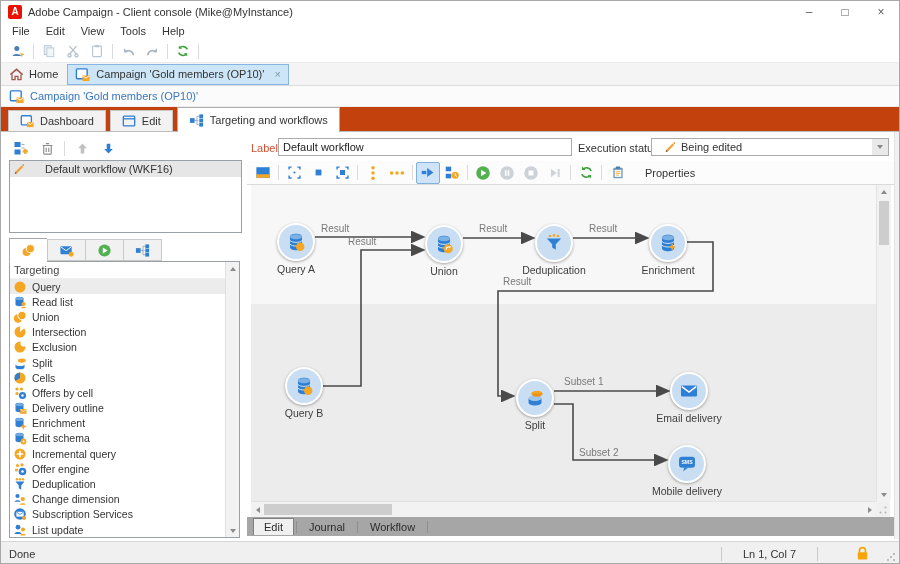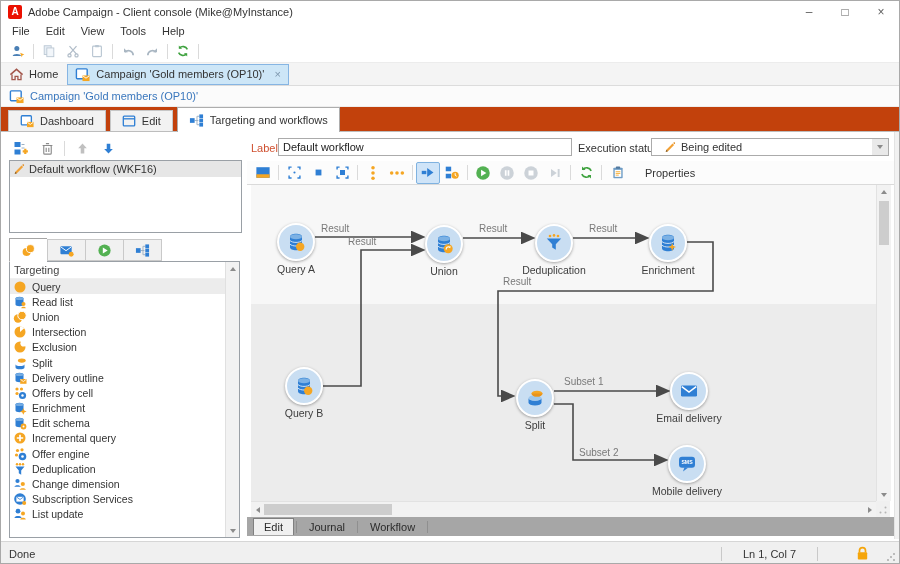--- a/index.html
+++ b/index.html
@@ -26,21 +26,21 @@
   .doc-close{color:#7d97ad;font-size:11px;margin-left:4px}
   #breadcrumb{left:0;top:85px;width:100%;height:21px;display:flex;align-items:center;gap:6px;padding-left:8px;background:#fbfbfb;border-bottom:1px solid #ededed;box-sizing:border-box}
   .bc-label{color:#3a77bd}
   #maintabs{left:0;top:106px;width:100%;height:25px;display:flex;align-items:flex-end;padding-left:7px;border-bottom:1px solid #bdbdbd;background:#c2410c;box-sizing:border-box}
   .mtab{display:flex;align-items:center;gap:6px;padding:0 11px;border:1px solid #c6c6c6;border-bottom:none;background:#f2f2f2;height:20px;margin-right:4px}
   .mtab.active{background:#fff;height:24px;border-color:#adadad;margin-bottom:-1px;z-index:2;position:relative}
 
   
   #wf-toolbar{left:8px;top:136px;width:232px;height:22px;display:flex;align-items:center;gap:2px}
   #wf-list{left:8px;top:159px;width:231px;height:71px;border:1px solid #9aa0a6;background:#fff;overflow:hidden}
-  .wf-row{display:flex;align-items:center;gap:4px;height:16px;padding-left:3px}
+  .wf-row{display:flex;align-items:center;gap:20px;height:16px;padding-left:3px}
   .wf-row.sel{background:#e6e6e6}
   #palette-tabs{left:8px;top:238px;width:231px;height:22px;display:flex;align-items:flex-end}
   .ptab{width:37px;height:20px;display:flex;align-items:center;justify-content:center;background:#f1f1f1;border:1px solid #c9c9c9;border-right:none}
   .ptab:last-child{border-right:1px solid #c9c9c9}
   .ptab.active{background:#fff;height:22px;border-color:#a5a5a5;border-bottom:1px solid #fff;margin-bottom:-1px;z-index:2;position:relative}
   #palette{left:8px;top:260px;width:231px;height:277px;border:1px solid #9aa0a6;background:#fff;box-sizing:border-box}
   .phead{height:16px;line-height:16px;padding-left:4px;color:#444;border-bottom:1px solid #f0f0f0}
   .prow{display:flex;align-items:center;gap:5px;height:15.2px;padding-left:3px;font-size:10.5px}
   .prow.sel{background:#ececec}
   .pic{width:14px;height:14px;flex:0 0 14px}
@@ -390,39 +390,48 @@
           <svg viewBox="0 0 14 14">
             <path d="M2.5 8a4.5 2 0 0 0 9 0v3.2a4.5 2 0 0 1-9 0z" fill="#2f7fd4"></path>
             <ellipse cx="8.8" cy="4.6" rx="3.9" ry="2.1" fill="#f5a623"></ellipse>
           </svg>
         </span>
         <span>Split</span>
       </div>
     <div class="prow">
         <span class="pic">
           <svg viewBox="0 0 14 14">
-            <path d="M2.5 3.5c0-1 1.8-1.7 4-1.7s4 .7 4 1.7v6c0 1-1.8 1.7-4 1.7s-4-.7-4-1.7z" fill="#2f7fd4"></path>
-            <ellipse cx="6.5" cy="3.5" rx="4" ry="1.6" fill="#73abe2"></ellipse>
-            <rect x="7.2" y="8" width="6.3" height="4.8" fill="#f5a623"></rect>
-            <path d="M7.5 8.4l2.85 2.1 2.85-2.1" stroke="#fff" stroke-width=".8" fill="none"></path>
-          </svg>
-        </span>
-        <span>Delivery outline</span>
+            <circle cx="7" cy="7" r="5.5" fill="#f5a623"></circle>
+            <path d="M7 7V1.5A5.5 5.5 0 0 0 2.3 10z" fill="#2f7fd4"></path>
+          </svg>
+        </span>
+        <span>Cells</span>
       </div>
     <div class="prow">
         <span class="pic">
           <svg viewBox="0 0 14 14">
             <circle cx="4" cy="3" r="1.6" fill="#f5a623"></circle>
             <circle cx="8.5" cy="3" r="1.6" fill="#f5a623"></circle>
             <circle cx="4" cy="7.5" r="1.6" fill="#f5a623"></circle>
             <circle cx="9.5" cy="9.5" r="3.6" fill="#2f7fd4"></circle>
             <circle cx="9.5" cy="9.5" r="1.2" fill="#fff"></circle>
           </svg>
         </span>
         <span>Offers by cell</span>
+      </div>
+    <div class="prow">
+        <span class="pic">
+          <svg viewBox="0 0 14 14">
+            <path d="M2.5 3.5c0-1 1.8-1.7 4-1.7s4 .7 4 1.7v6c0 1-1.8 1.7-4 1.7s-4-.7-4-1.7z" fill="#2f7fd4"></path>
+            <ellipse cx="6.5" cy="3.5" rx="4" ry="1.6" fill="#73abe2"></ellipse>
+            <rect x="7.2" y="8" width="6.3" height="4.8" fill="#f5a623"></rect>
+            <path d="M7.5 8.4l2.85 2.1 2.85-2.1" stroke="#fff" stroke-width=".8" fill="none"></path>
+          </svg>
+        </span>
+        <span>Delivery outline</span>
       </div>
     <div class="prow">
         <span class="pic">
           <svg viewBox="0 0 14 14">
             <path d="M2.5 3.5c0-1 1.8-1.7 4-1.7s4 .7 4 1.7v6c0 1-1.8 1.7-4 1.7s-4-.7-4-1.7z" fill="#2f7fd4"></path>
             <ellipse cx="6.5" cy="3.5" rx="4" ry="1.6" fill="#73abe2"></ellipse>
             <path d="M10.3 7.2l1 2.3 2.3 1-2.3 1-1 2.3-1-2.3-2.3-1 2.3-1z" fill="#f5a623"></path>
           </svg>
         </span>
         <span>Enrichment</span>

